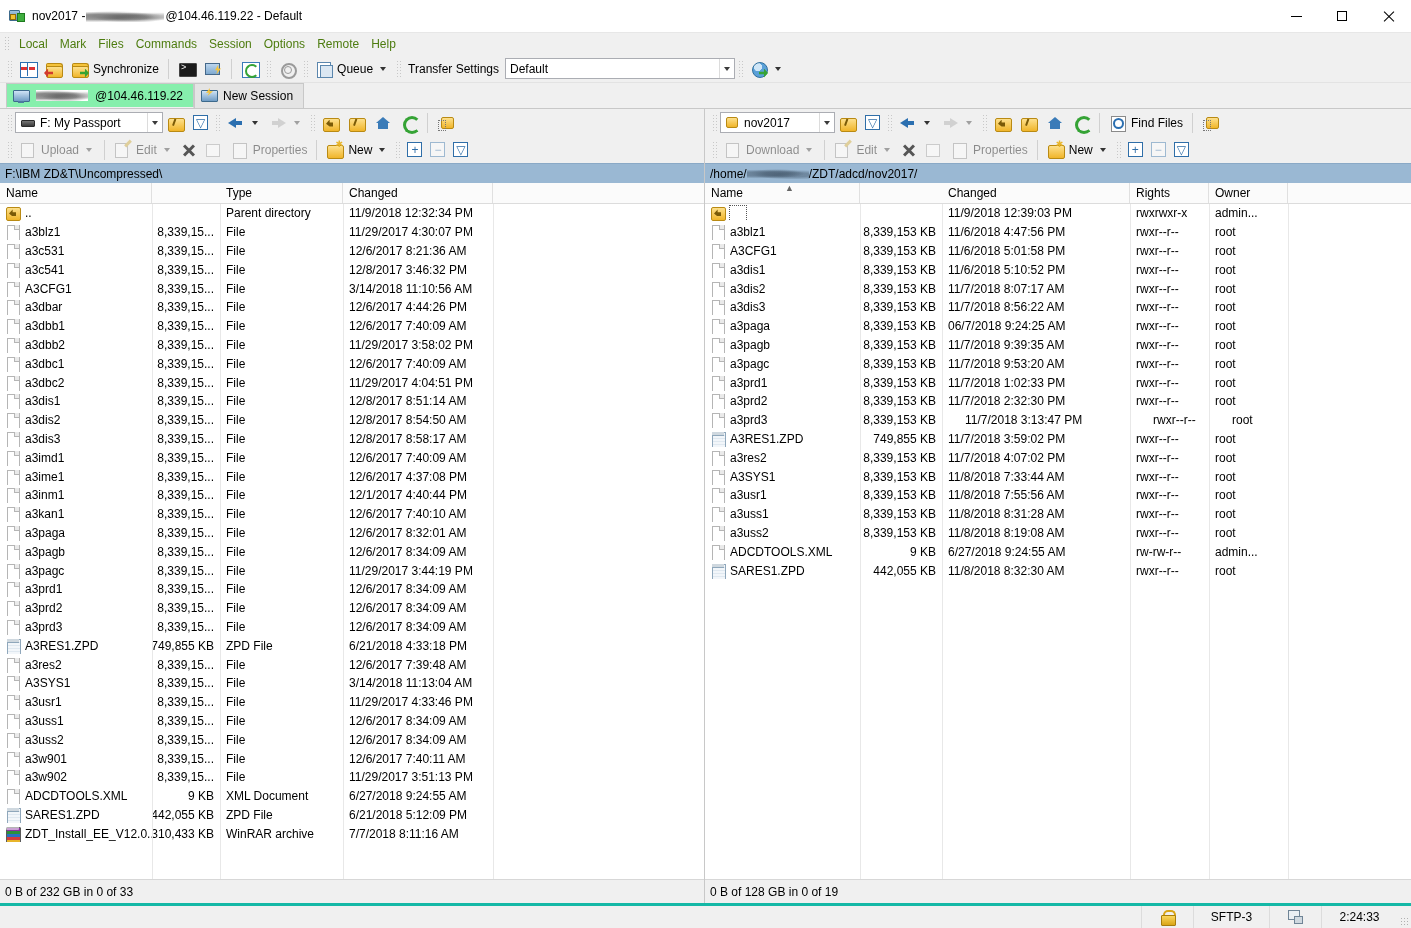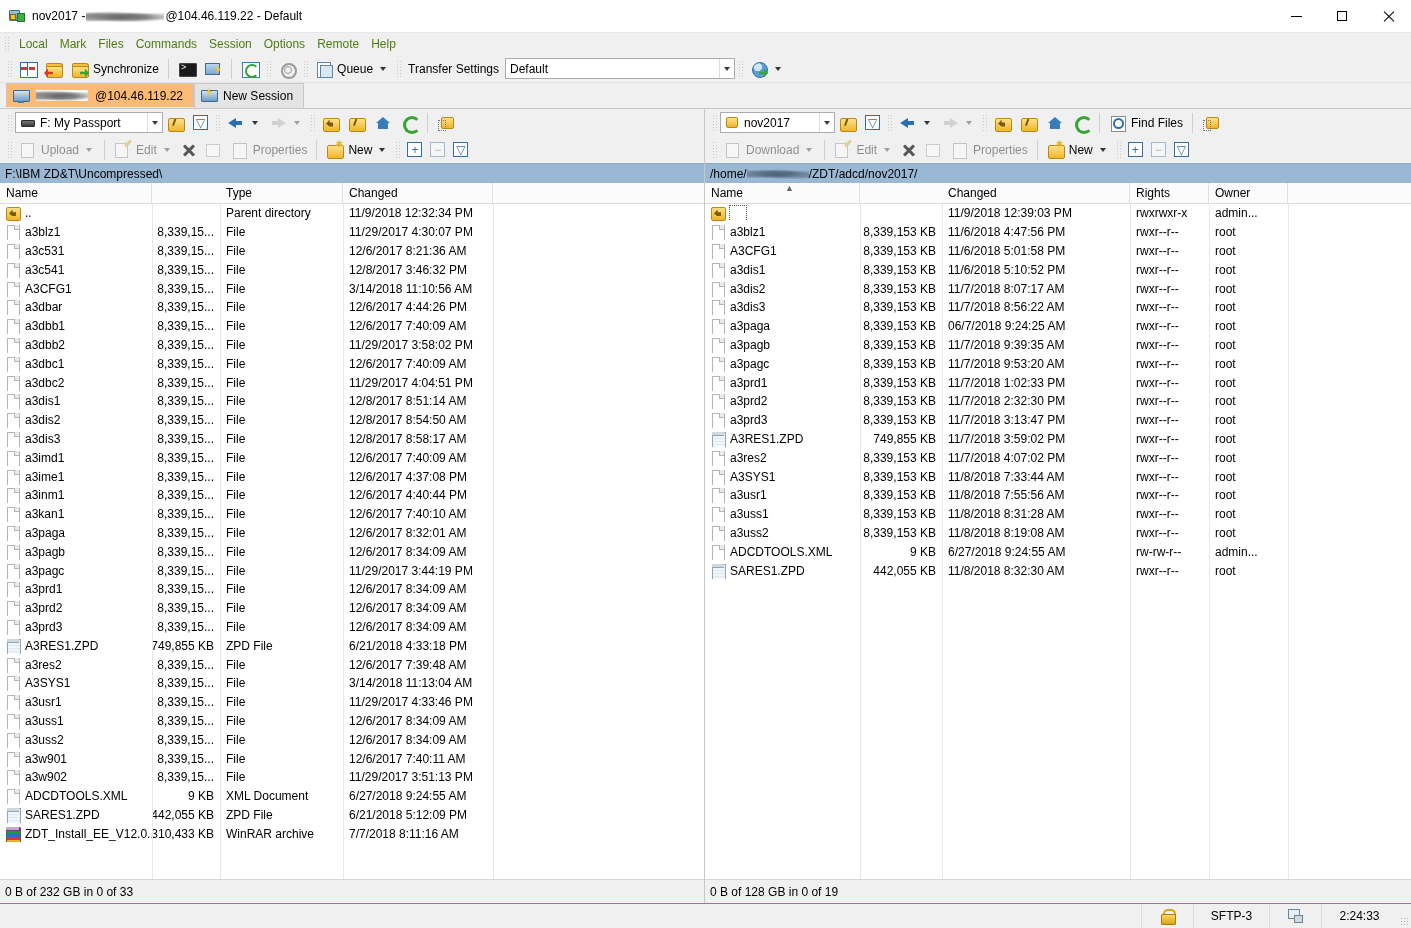--- a/index.html
+++ b/index.html
@@ -216,21 +216,21 @@
     background: #f0f0f0;
     display: flex; align-items: flex-end;
     padding-left: 6px;
     border-bottom: 1px solid #c8c8c8;
   }
   .tab {
     display: flex; align-items: center; gap: 6px;
     height: 25px; padding: 0 10px 0 6px;
     font-size: 12px; white-space: nowrap;
   }
-  .tab.active { background: #fdba74; border: 1px solid #c8c8c8; border-bottom-color: #f0f0f0; margin-top: 28px; }
+  .tab.active { background: #86efac; border: 1px solid #c8c8c8; border-bottom-color: #f0f0f0; margin-top: 28px; }
   .tab.inactive { background: #e4e4e4; border: 1px solid #c8c8c8; border-bottom: none; }
   .ico-monitor { width: 16px; height: 16px; position: relative; flex: 0 0 16px; }
   .ico-monitor:before {
     content:""; position:absolute; left:0; top:2px; width:15px; height:10px;
     background: linear-gradient(#cfe3f5,#6f9cc4); border:1px solid #3d6a8c; border-radius:1px;
   }
   .ico-monitor:after {
     content:""; position:absolute; left:5px; bottom:1px; width:6px; height:2px; background:#4d7aa0;
   }
   .ico-monitor-new:after {
@@ -343,21 +343,21 @@
     display: inline-flex; align-items: center; }
 
   
   .sbar {
     height: 24px; flex: 0 0 24px; background: #f0f0f0;
     border-top: 1px solid #d7d7d7;
     display: flex; align-items: center; padding-left: 5px; font-size: 12px;
   }
   .bottombar {
     height: 25px; flex: 0 0 25px; background: #f0f0f0;
-    border-top: 1px solid #14b8a6; display: flex; align-items: stretch;
+    border-top: 3px solid #14b8a6; display: flex; align-items: stretch;
   }
   .bb-fill { flex: 1 1 auto; }
   .bb-cell {
     width: 52px; display: flex; align-items: center; justify-content: center;
     border-left: 1px solid #dcdcdc; font-size: 12px;
   }
   .bb-cell.w76 { width: 76px; }
   .ico-lock { width: 13px; height: 14px; position: relative; }
   .ico-lock:before {
     content:""; position:absolute; left:2px; top:0px; width:9px; height:7px;
@@ -839,21 +839,21 @@
               <div class="cell" style="width: 123px;">File</div>
               <div class="cell" style="width: 150px;">12/6/2017  4:37:08 PM</div>
             </div>
             <div class="row">
               <div class="cell name" style="width: 152px;">
                 <span class="fic fic-file"></span>
                 <span>a3inm1</span>
               </div>
               <div class="cell num" style="width: 68px;">8,339,15...</div>
               <div class="cell" style="width: 123px;">File</div>
-              <div class="cell" style="width: 150px;">12/6/2017  4:40:44 PM</div>
+              <div class="cell" style="width: 150px;">12/1/2017  4:40:44 PM</div>
             </div>
             <div class="row">
               <div class="cell name" style="width: 152px;">
                 <span class="fic fic-file"></span>
                 <span>a3kan1</span>
               </div>
               <div class="cell num" style="width: 68px;">8,339,15...</div>
               <div class="cell" style="width: 123px;">File</div>
               <div class="cell" style="width: 150px;">12/6/2017  7:40:10 AM</div>
             </div>
@@ -1249,21 +1249,21 @@
               <div class="cell" style="width: 188px;">11/7/2018 2:32:30 PM</div>
               <div class="cell" style="width: 79px;">rwxr--r--</div>
               <div class="cell" style="width: 79px;">root</div>
             </div>
             <div class="row">
               <div class="cell name" style="width: 155px;">
                 <span class="fic fic-file"></span>
                 <span>a3prd3</span>
               </div>
               <div class="cell num" style="width: 82px;">8,339,153 KB</div>
-              <div class="cell" style="width: 188px;">11/7/2018 3:13:47 PM</div>
+              <div class="cell" style="width: 188px; margin-left: 17px;">11/7/2018 3:13:47 PM</div>
               <div class="cell" style="width: 79px;">rwxr--r--</div>
               <div class="cell" style="width: 79px;">root</div>
             </div>
             <div class="row">
               <div class="cell name" style="width: 155px;">
                 <span class="fic fic-zpd"></span>
                 <span>A3RES1.ZPD</span>
               </div>
               <div class="cell num" style="width: 82px;">749,855 KB</div>
               <div class="cell" style="width: 188px;">11/7/2018 3:59:02 PM</div>

